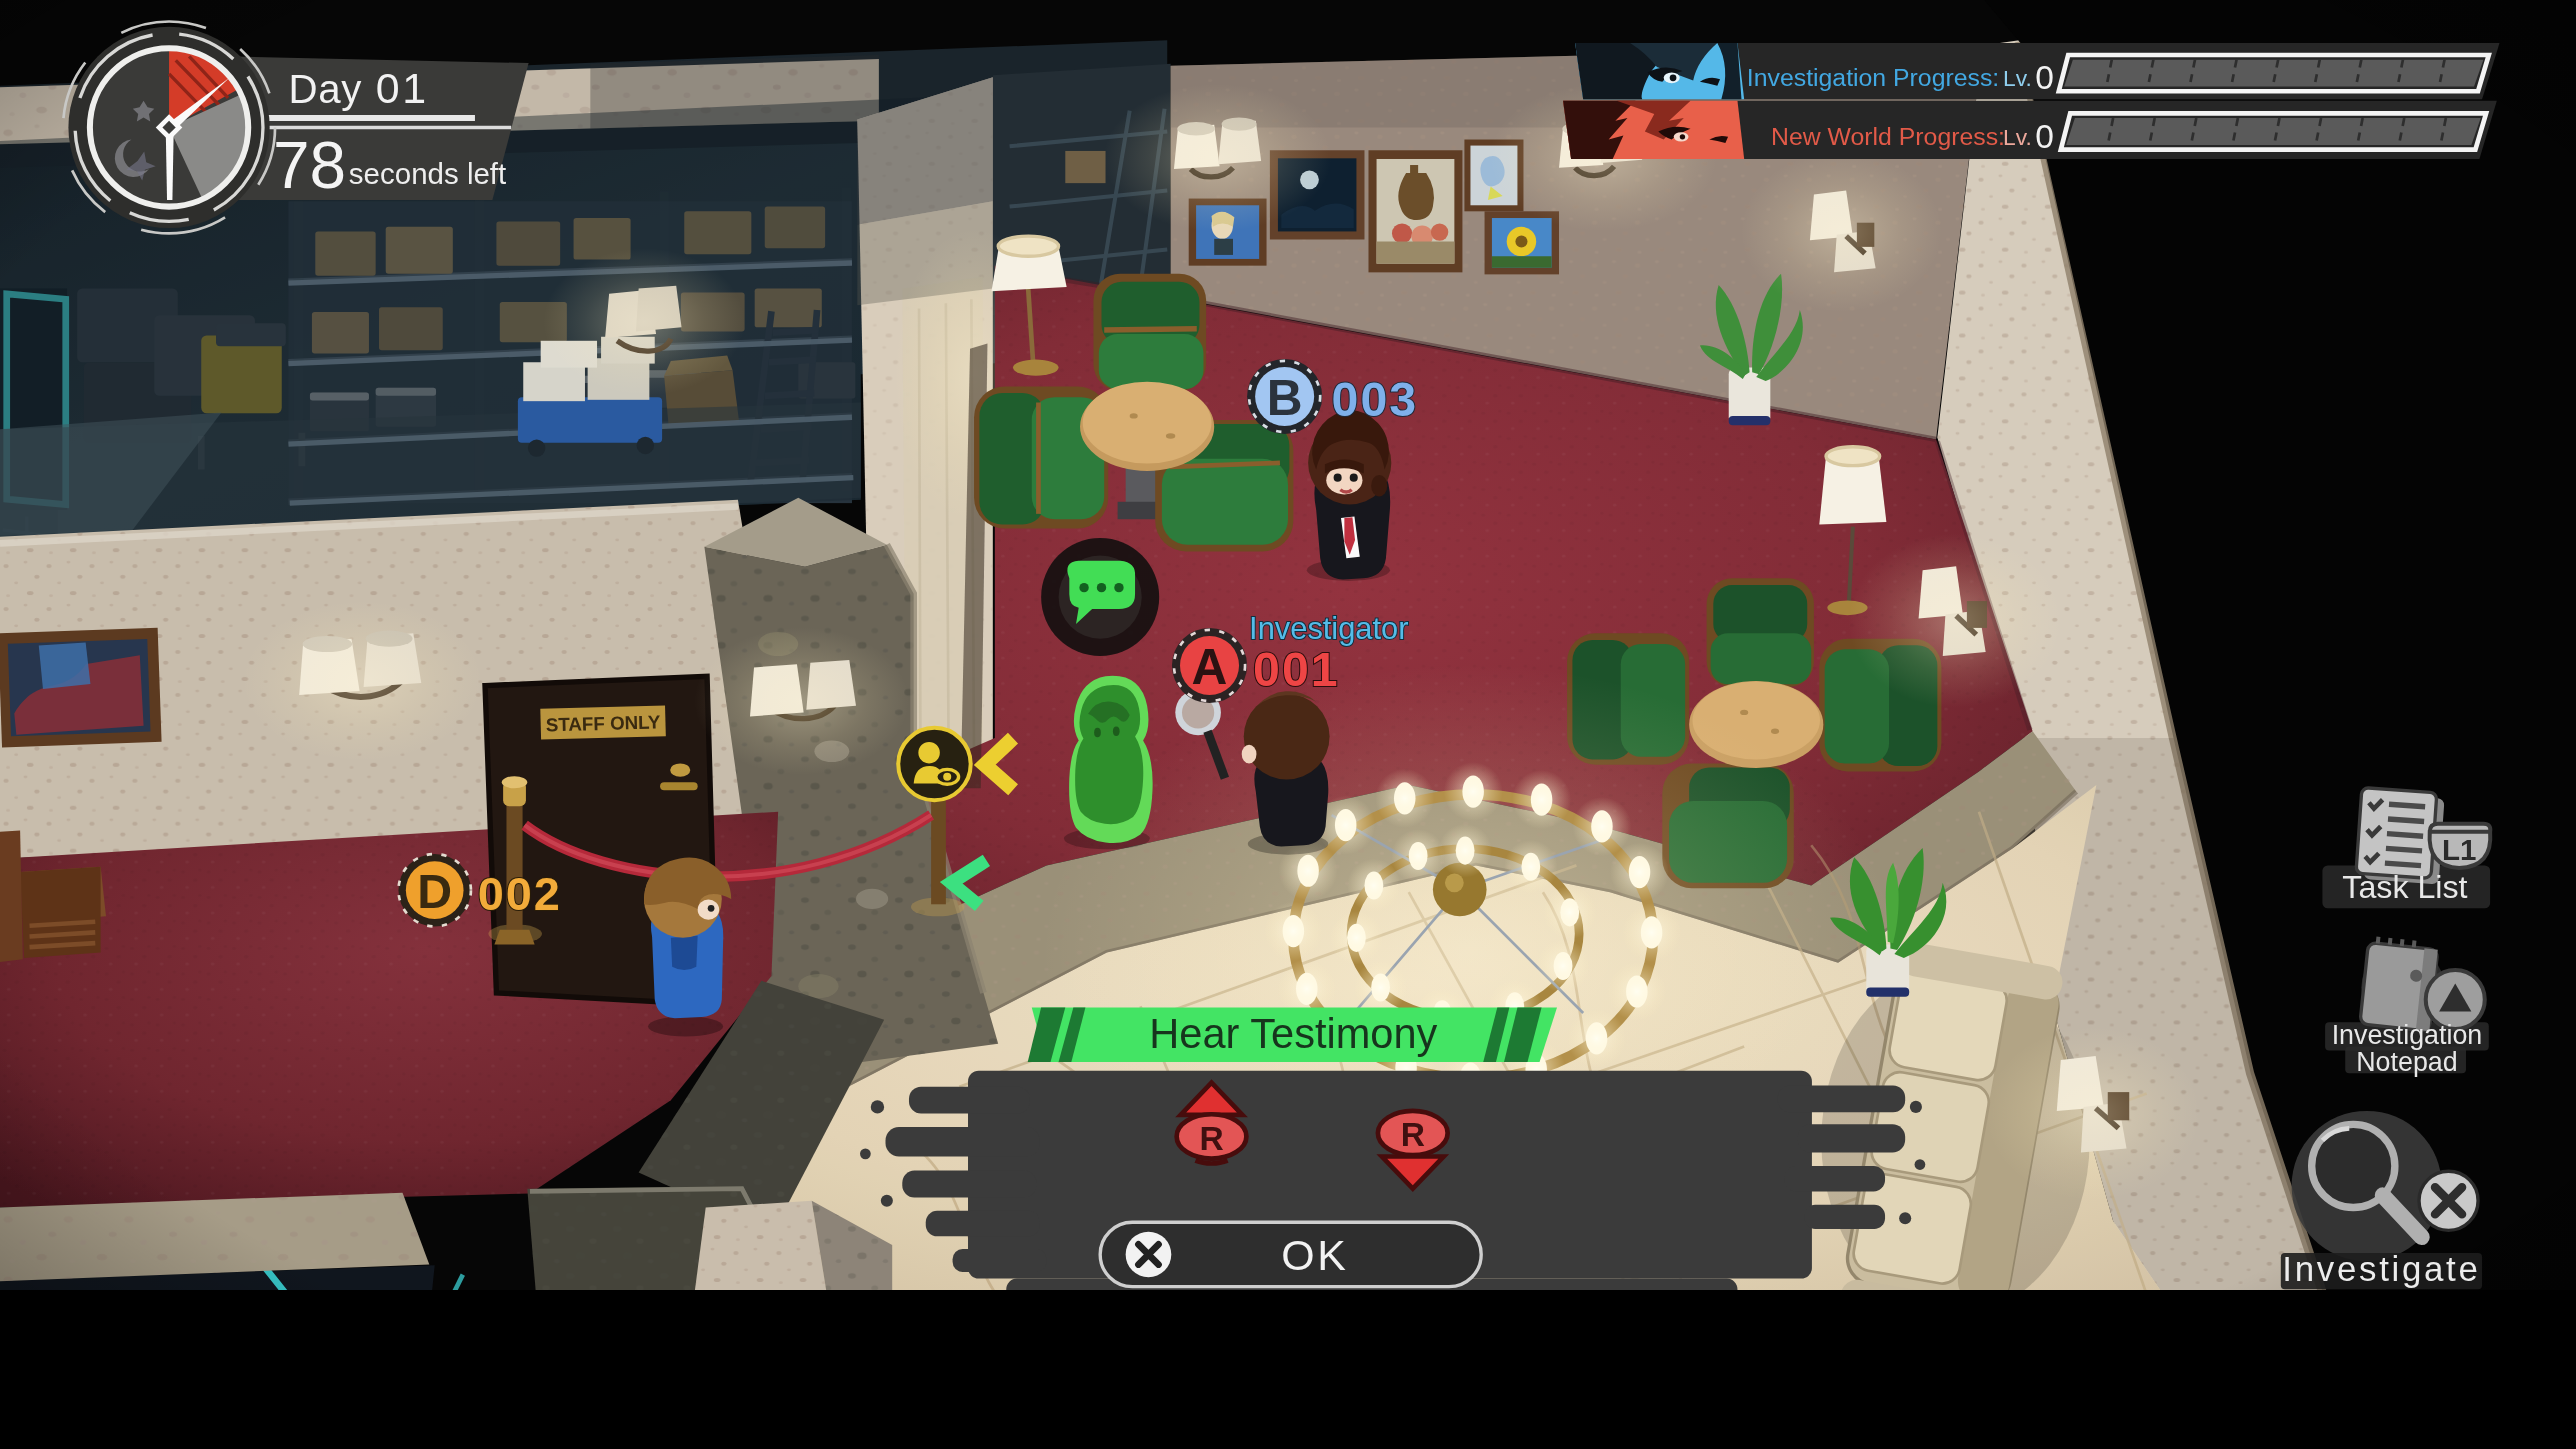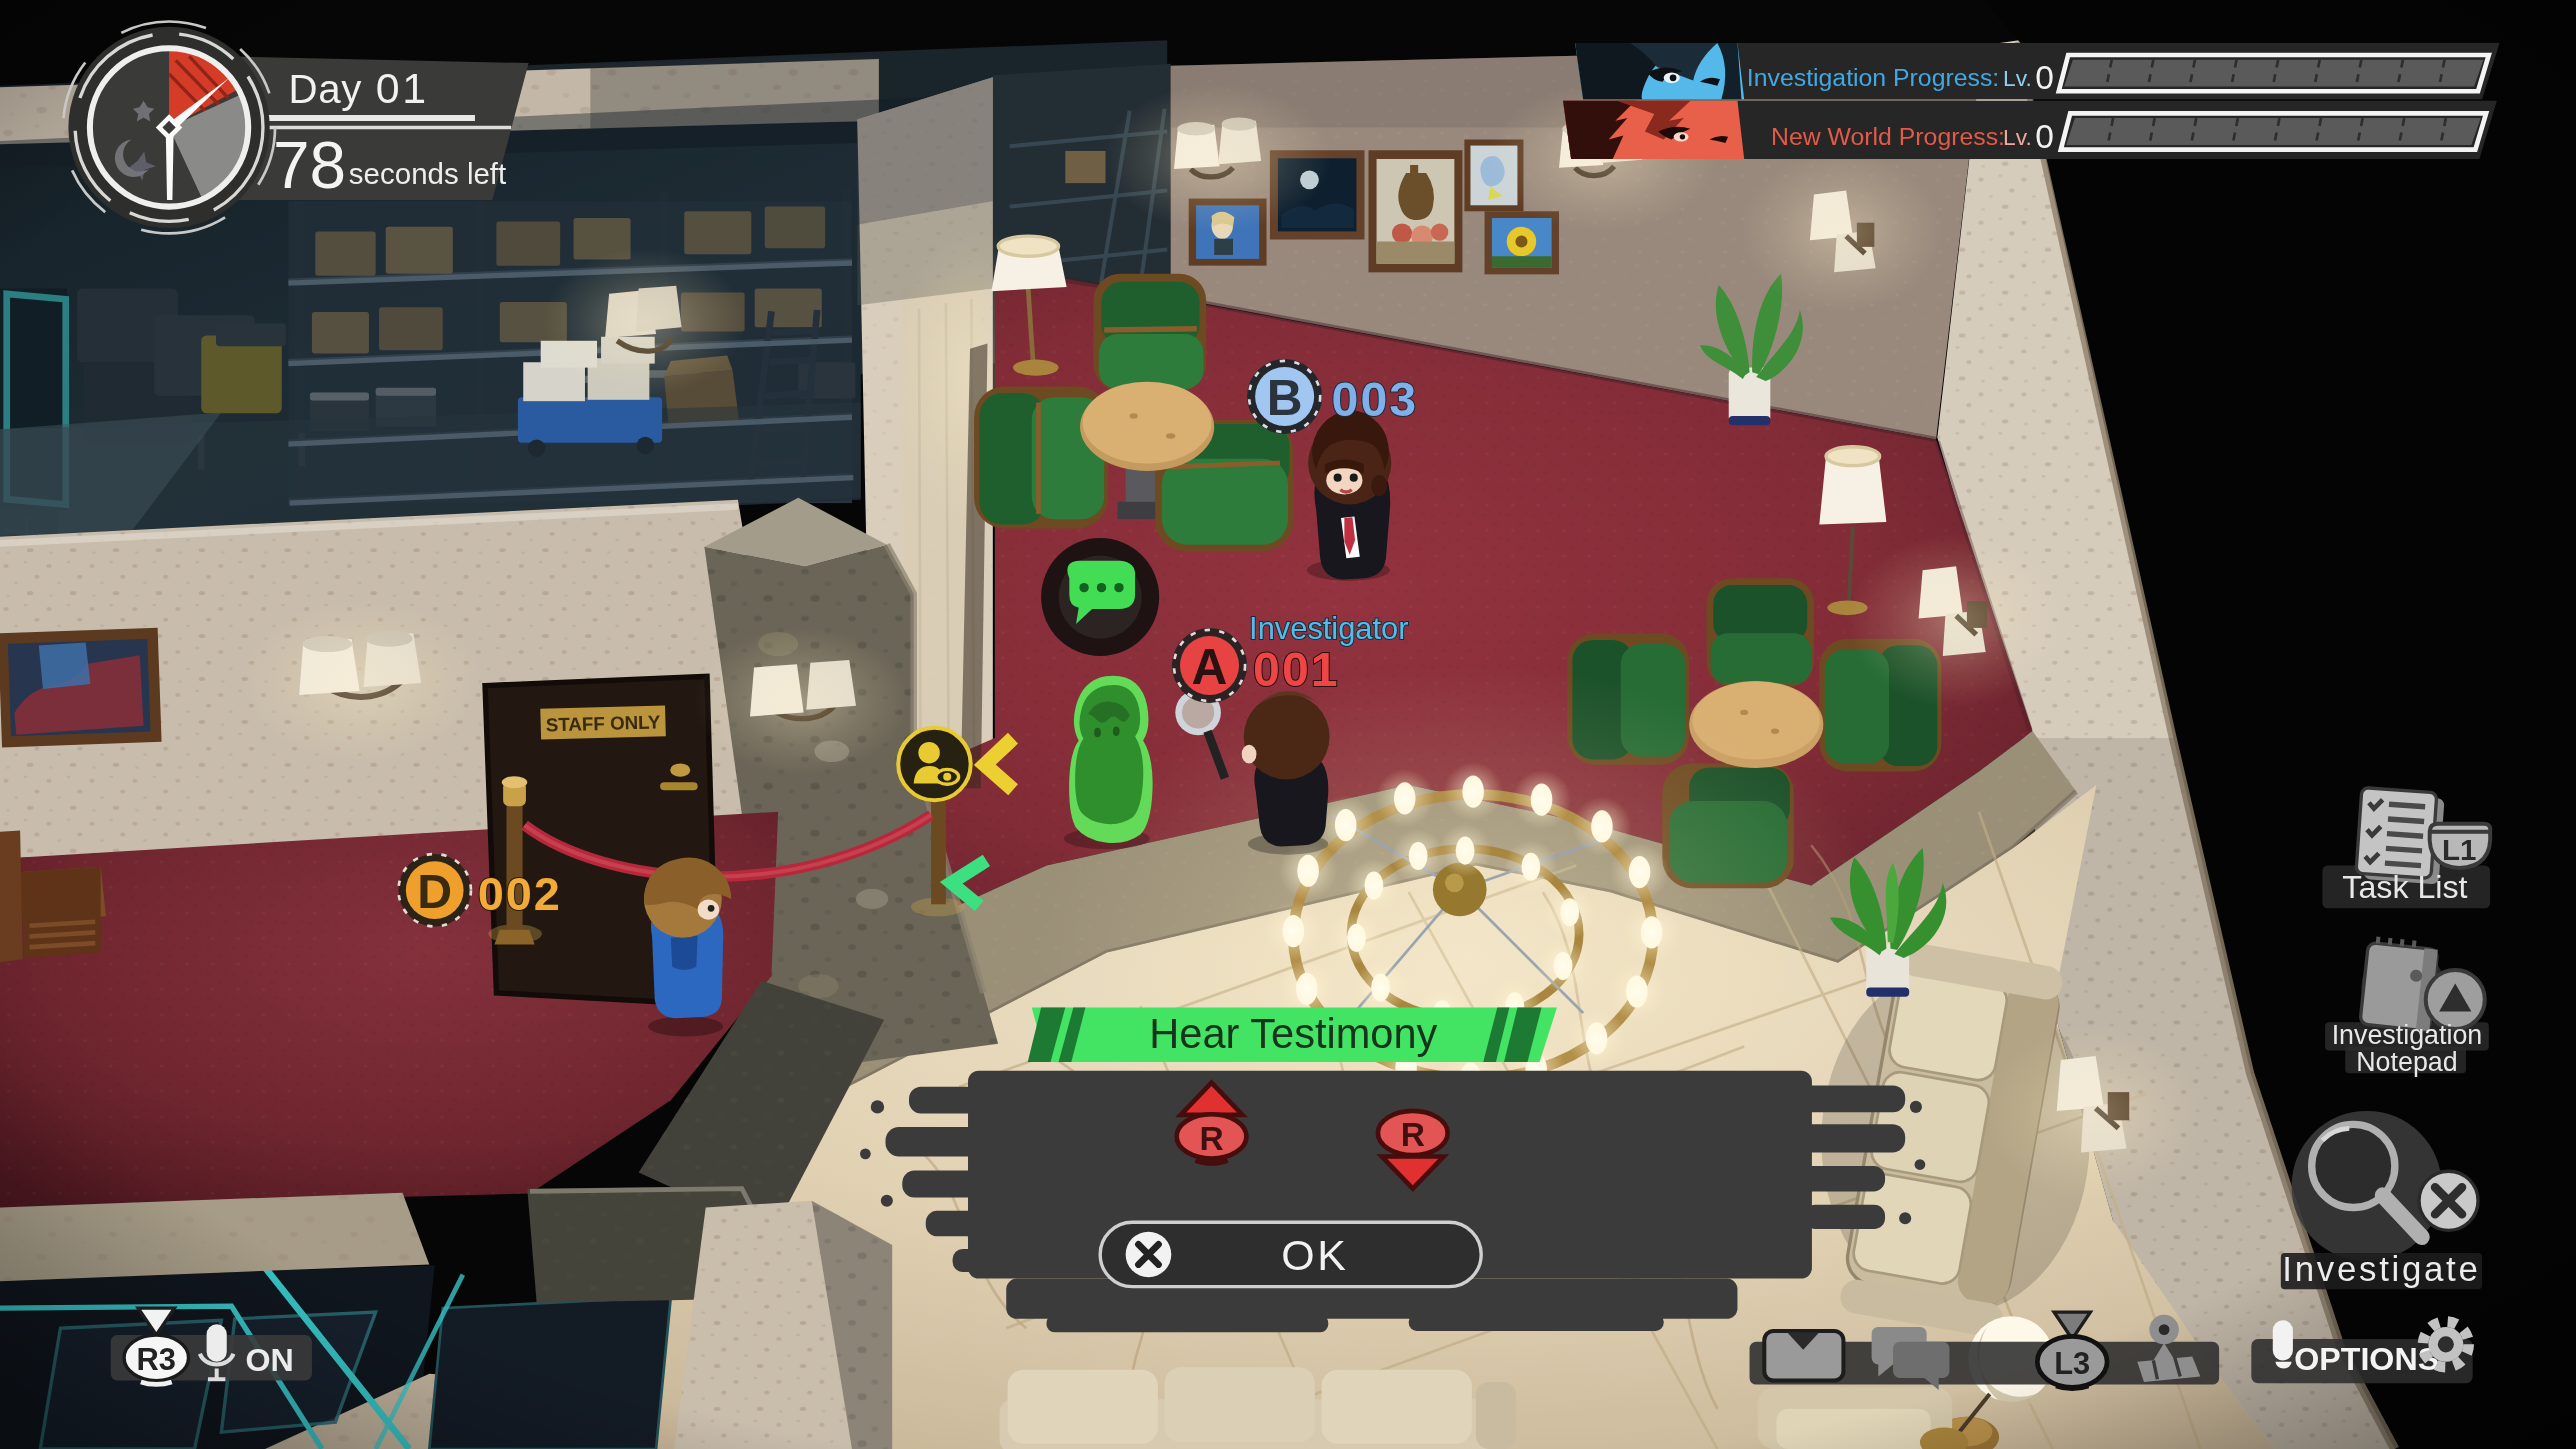--- a/index.html
+++ b/index.html
@@ -1,14 +1,14 @@
 <!DOCTYPE html>
 <html style="font-size:10.7px"><head><meta charset="utf-8"><style>
 html,body{margin:0;padding:0;background:#000}
-#stage{position:relative;width:2576px;height:1449px;overflow:hidden;font-family:"Liberation Sans",sans-serif}
+#stage{position:relative;width:2576px;height:1290px;overflow:hidden;font-family:"Liberation Sans",sans-serif}
 svg{position:absolute;top:0;left:0;display:block}
 text{font-family:"Liberation Sans",sans-serif}
 </style></head>
 <body>
 <div id="stage">
 <svg width="2576" height="1449" viewBox="0 0 3840 2160">
 <defs>
 <pattern id="speck" width="90" height="90" patternUnits="userSpaceOnUse">
  <rect width="90" height="90" fill="none"></rect>
  <ellipse cx="12" cy="18" rx="7" ry="5" fill="#9f8a7c" opacity="0.45"></ellipse>

